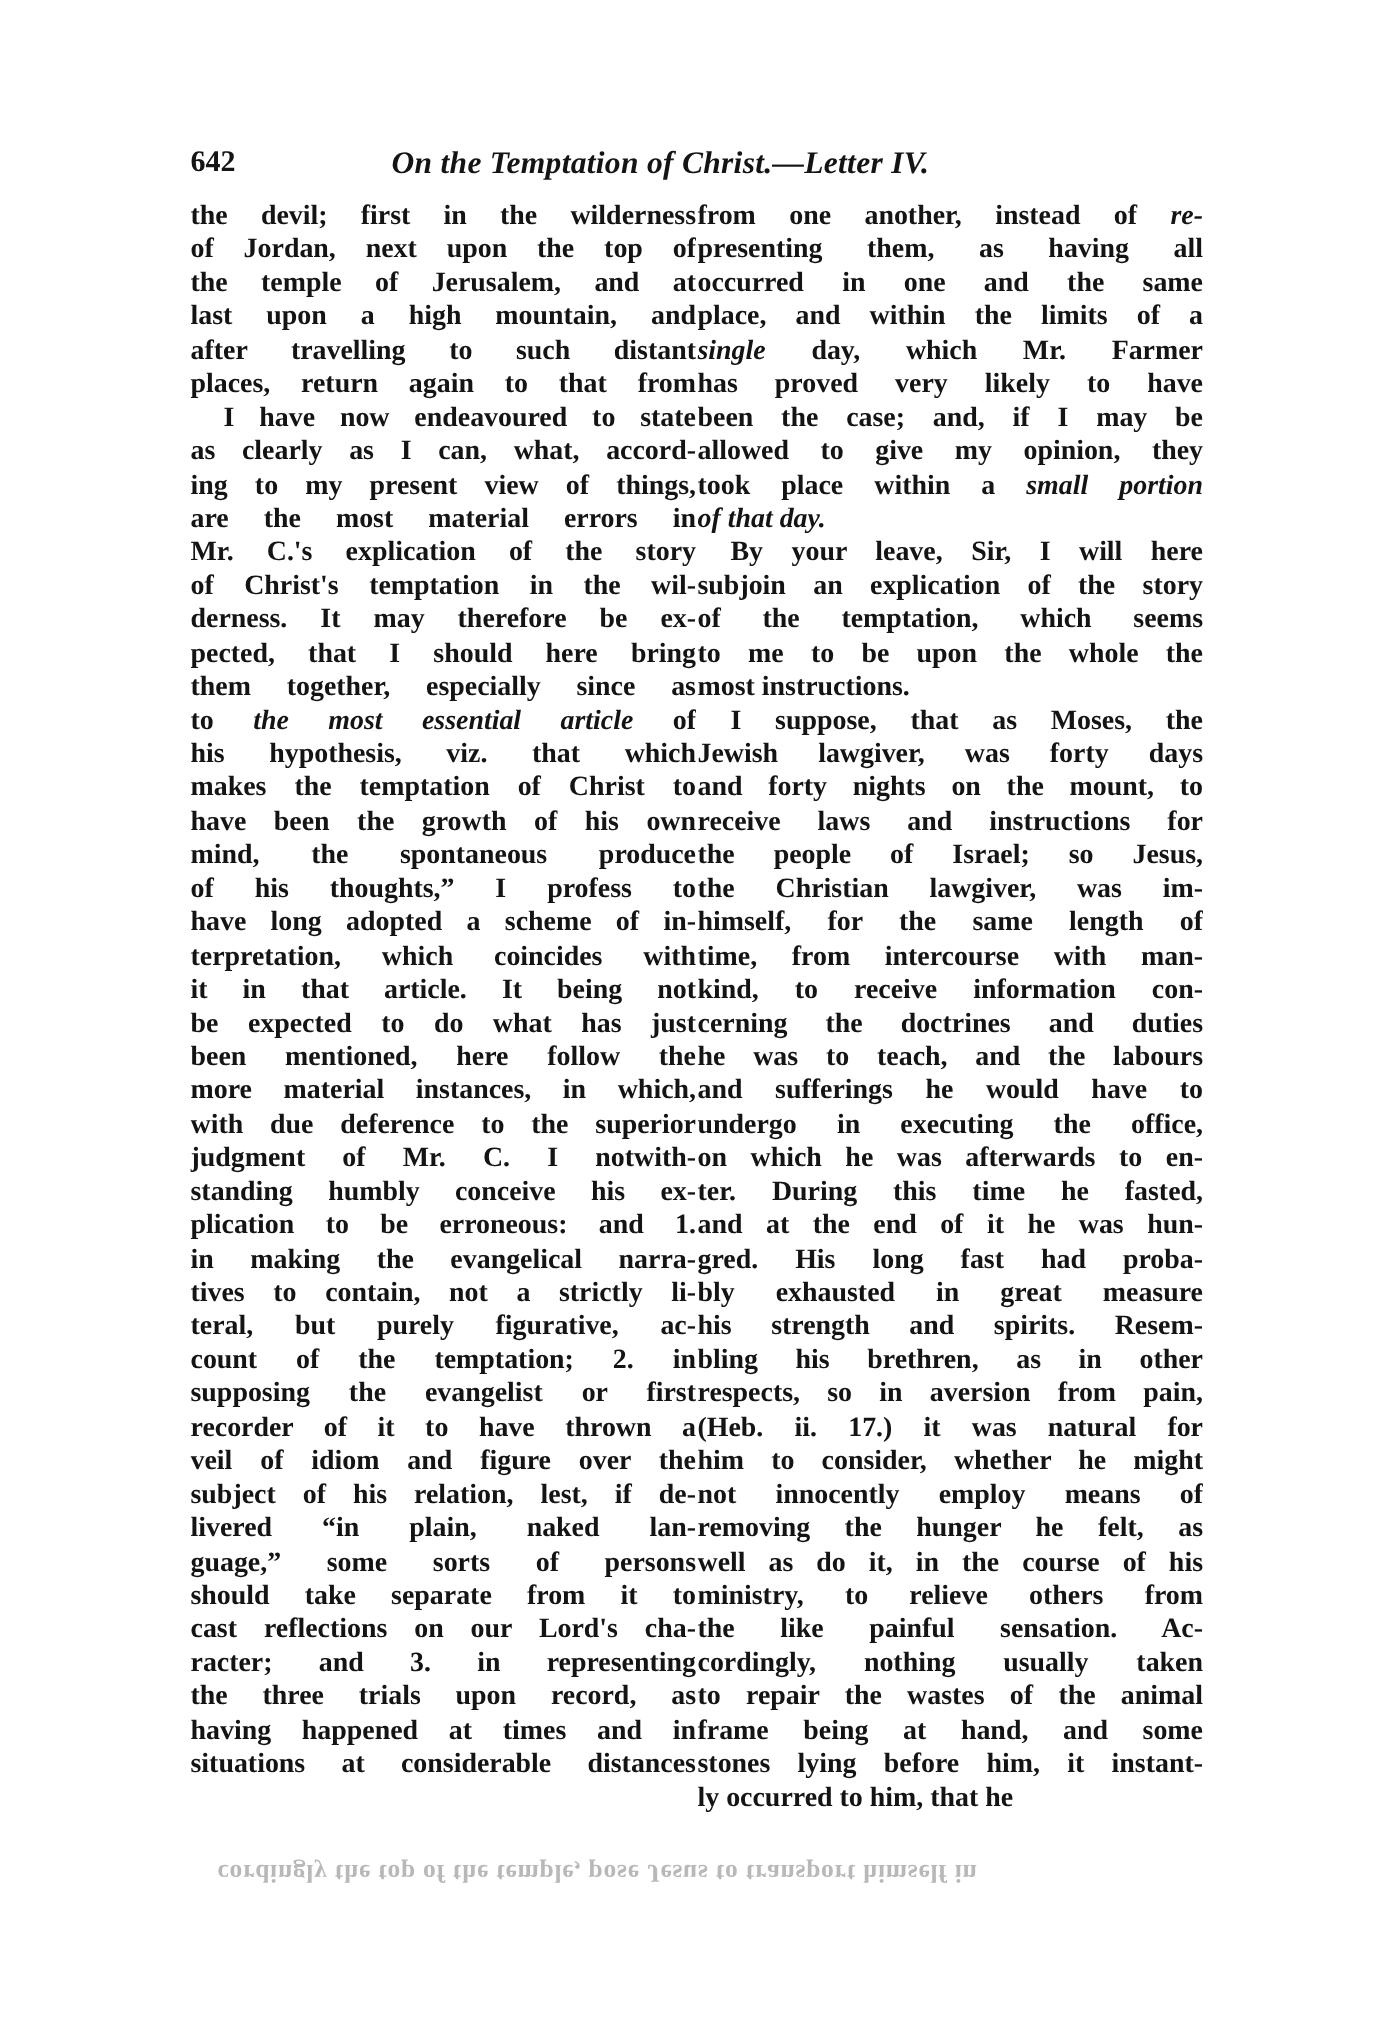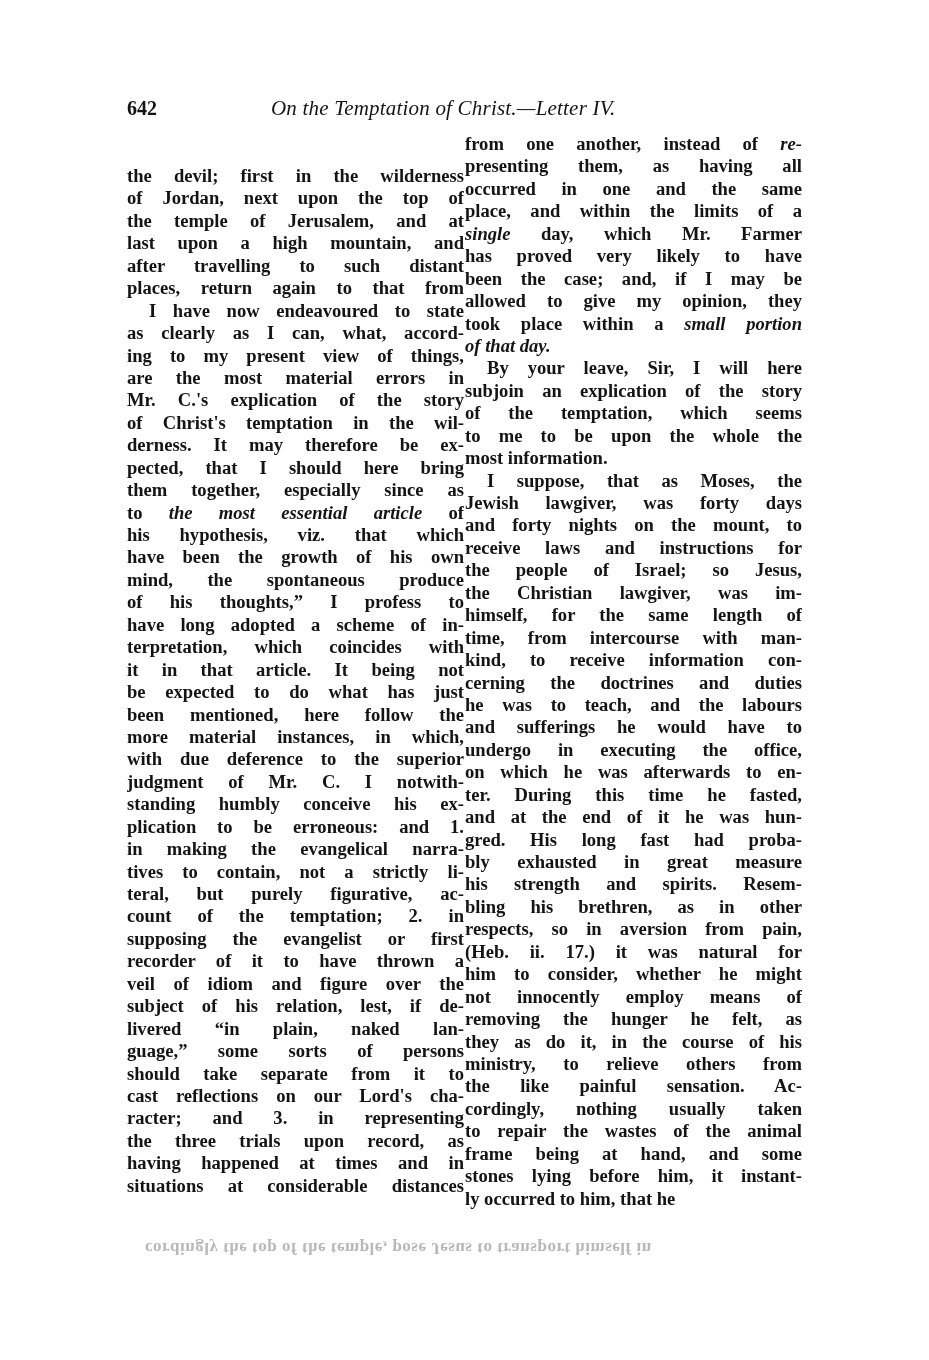--- a/index.html
+++ b/index.html
@@ -34,34 +34,34 @@
     }
     .page-number {
       position: absolute;
       left: 0;
       top: 0;
       font-weight: bold;
       font-size: 20px;
     }
     .head-title {
       position: absolute;
-      left: 144px;
+      left: 134px;
       top: 0;
       font-style: italic;
-      font-weight: normal;
+      font-weight: bold;
       letter-spacing: 0.2px;
     }
     .column {
       position: absolute;
       top: 133px;
       width: 337px;
       font-size: 18.6px;
       line-height: 22.45px;
     }
-    .col-left { left: 127px; margin-top: 32px; }
+    .col-left { left: 127px; }
     .col-right { left: 465px; }
     .line {
       display: block;
       height: 22.45px;
       white-space: nowrap;
       text-align: justify;
       text-align-last: justify;
       overflow: hidden;
       font-weight: 600;
     }
@@ -110,20 +110,21 @@
       <div class="line">as clearly as I can, what, accord-</div>
       <div class="line">ing to my present view of things,</div>
       <div class="line">are the most material errors in</div>
       <div class="line">Mr. C.'s explication of the story</div>
       <div class="line">of Christ's temptation in the wil-</div>
       <div class="line">derness.  It may therefore be ex-</div>
       <div class="line">pected, that I should here bring</div>
       <div class="line">them together, especially since as</div>
       <div class="line"><span>to </span><span class="seg-italic">the most essential article</span><span> of</span></div>
       <div class="line">his hypothesis, viz. that which</div>
+      <div class="line">makes the temptation of Christ to</div>
       <div class="line">have been the growth of his own</div>
       <div class="line">mind, the spontaneous produce</div>
       <div class="line">of his thoughts,”  I profess to</div>
       <div class="line">have long adopted a scheme of in-</div>
       <div class="line">terpretation, which coincides with</div>
       <div class="line">it in that article.  It being not</div>
       <div class="line">be expected to do what has just</div>
       <div class="line">been mentioned, here follow the</div>
       <div class="line">more material instances, in which,</div>
       <div class="line">with due deference to the superior</div>
@@ -155,21 +156,21 @@
       <div class="line"><span></span><span class="seg-italic">single</span><span> day, which Mr. Farmer</span></div>
       <div class="line">has proved very likely to have</div>
       <div class="line">been the case; and, if I may be</div>
       <div class="line">allowed to give my opinion, they</div>
       <div class="line"><span>took place within a </span><span class="seg-italic">small portion</span><span></span></div>
       <div class="line last"><span></span><span class="seg-italic">of that day.</span><span></span></div>
       <div class="line indent">By your leave, Sir, I will here</div>
       <div class="line">subjoin an explication of the story</div>
       <div class="line">of the temptation, which seems</div>
       <div class="line">to me to be upon the whole the</div>
-      <div class="line last">most information.</div>
+      <div class="line last">most instructions.</div>
       <div class="line indent">I suppose, that as Moses, the</div>
       <div class="line">Jewish lawgiver, was forty days</div>
       <div class="line">and forty nights on the mount, to</div>
       <div class="line">receive laws and instructions for</div>
       <div class="line">the people of Israel; so Jesus,</div>
       <div class="line">the Christian lawgiver, was im-</div>
       <div class="line">himself, for the same length of</div>
       <div class="line">time, from intercourse with man-</div>
       <div class="line">kind, to receive information con-</div>
       <div class="line">cerning the doctrines and duties</div>
@@ -181,21 +182,21 @@
       <div class="line">and at the end of it he was hun-</div>
       <div class="line">gred.  His long fast had proba-</div>
       <div class="line">bly exhausted in great measure</div>
       <div class="line">his strength and spirits.  Resem-</div>
       <div class="line">bling his brethren, as in other</div>
       <div class="line">respects, so in aversion from pain,</div>
       <div class="line">(Heb. ii. 17.) it was natural for</div>
       <div class="line">him to consider, whether he might</div>
       <div class="line">not innocently employ means of</div>
       <div class="line">removing the hunger he felt, as</div>
-      <div class="line">they as do it, in the course of his</div>
+      <div class="line">well as do it, in the course of his</div>
       <div class="line">ministry, to relieve others from</div>
       <div class="line">the like painful sensation.  Ac-</div>
       <div class="line">cordingly, nothing usually taken</div>
       <div class="line">to repair the wastes of the animal</div>
       <div class="line">frame being at hand, and some</div>
       <div class="line">stones lying before him, it instant-</div>
       <div class="line last">ly occurred to him, that he</div>
     </div>
 
   <div class="bleed">cordingly the top of the temple, pose Jesus to transport himself in</div>

